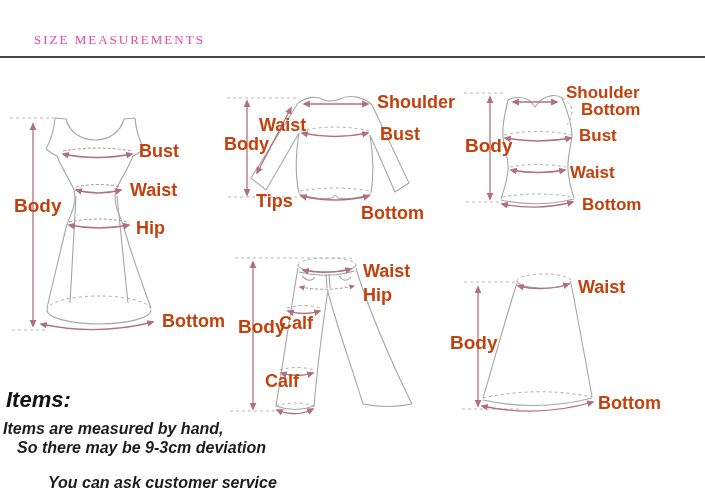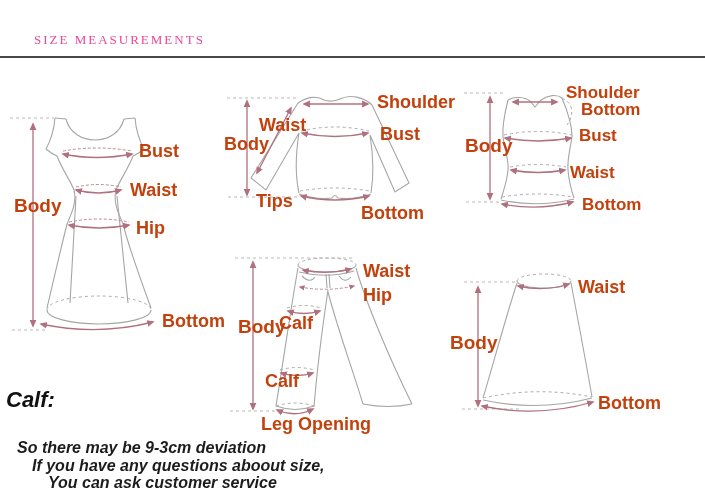--- a/index.html
+++ b/index.html
@@ -146,24 +146,23 @@
   <span class="lbl lbl-lg" style="left:465px;top:136px">Body</span>
   <span class="lbl lbl-sm" style="left:579px;top:127px">Bust</span>
   <span class="lbl lbl-sm" style="left:570px;top:164px">Waist</span>
   <span class="lbl lbl-sm" style="left:582px;top:196px">Bottom</span>
 
   <span class="lbl" style="left:363px;top:262px">Waist</span>
   <span class="lbl" style="left:363px;top:286px">Hip</span>
   <span class="lbl lbl-lg" style="left:238px;top:317px">Body</span>
   <span class="lbl" style="left:279px;top:314px">Calf</span>
   <span class="lbl" style="left:265px;top:372px">Calf</span>
-  <span class="lbl" style="left:261px;top:415px">Leg Opening</span>
 
   <span class="lbl" style="left:578px;top:278px">Waist</span>
   <span class="lbl lbl-lg" style="left:450px;top:333px">Body</span>
   <span class="lbl" style="left:598px;top:394px">Bottom</span>
 
-  <div class="tips-h" style="left:6px;top:387px">Calf:</div>
+  <div class="tips-h" style="left:6px;top:387px">Items:</div>
+  <div class="tips-line" style="left:3px;top:420px">Items are measured by hand,</div>
   <div class="tips-line" style="left:17px;top:439px">So there may be 9-3cm deviation</div>
-  <div class="tips-line" style="left:32px;top:457px">If you have any questions aboout size,</div>
   <div class="tips-line" style="left:48px;top:474px">You can ask customer service</div>
 
 </div>
 
 </body></html>

